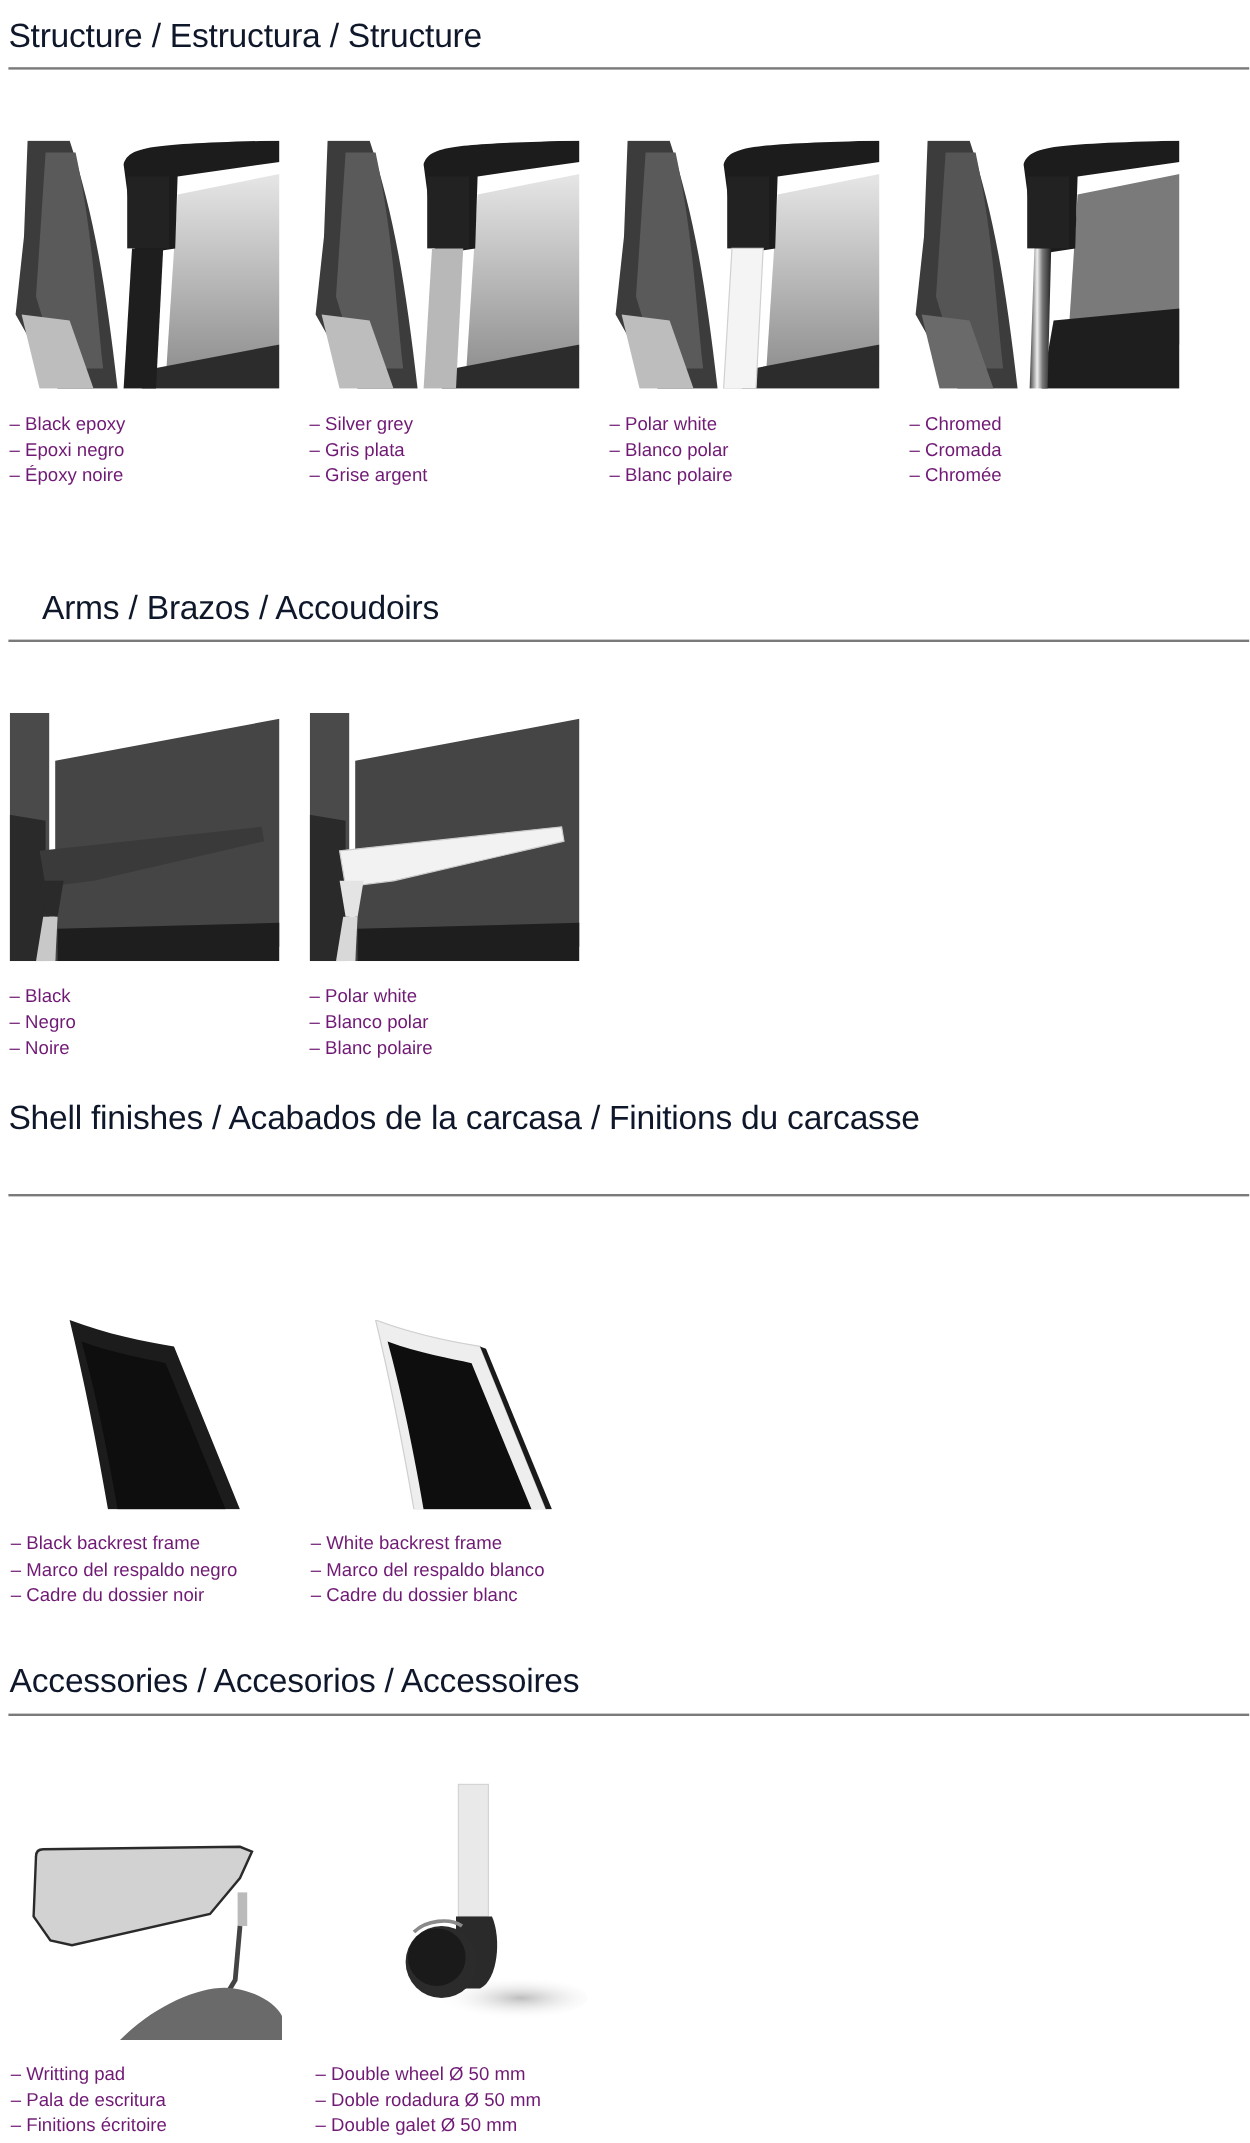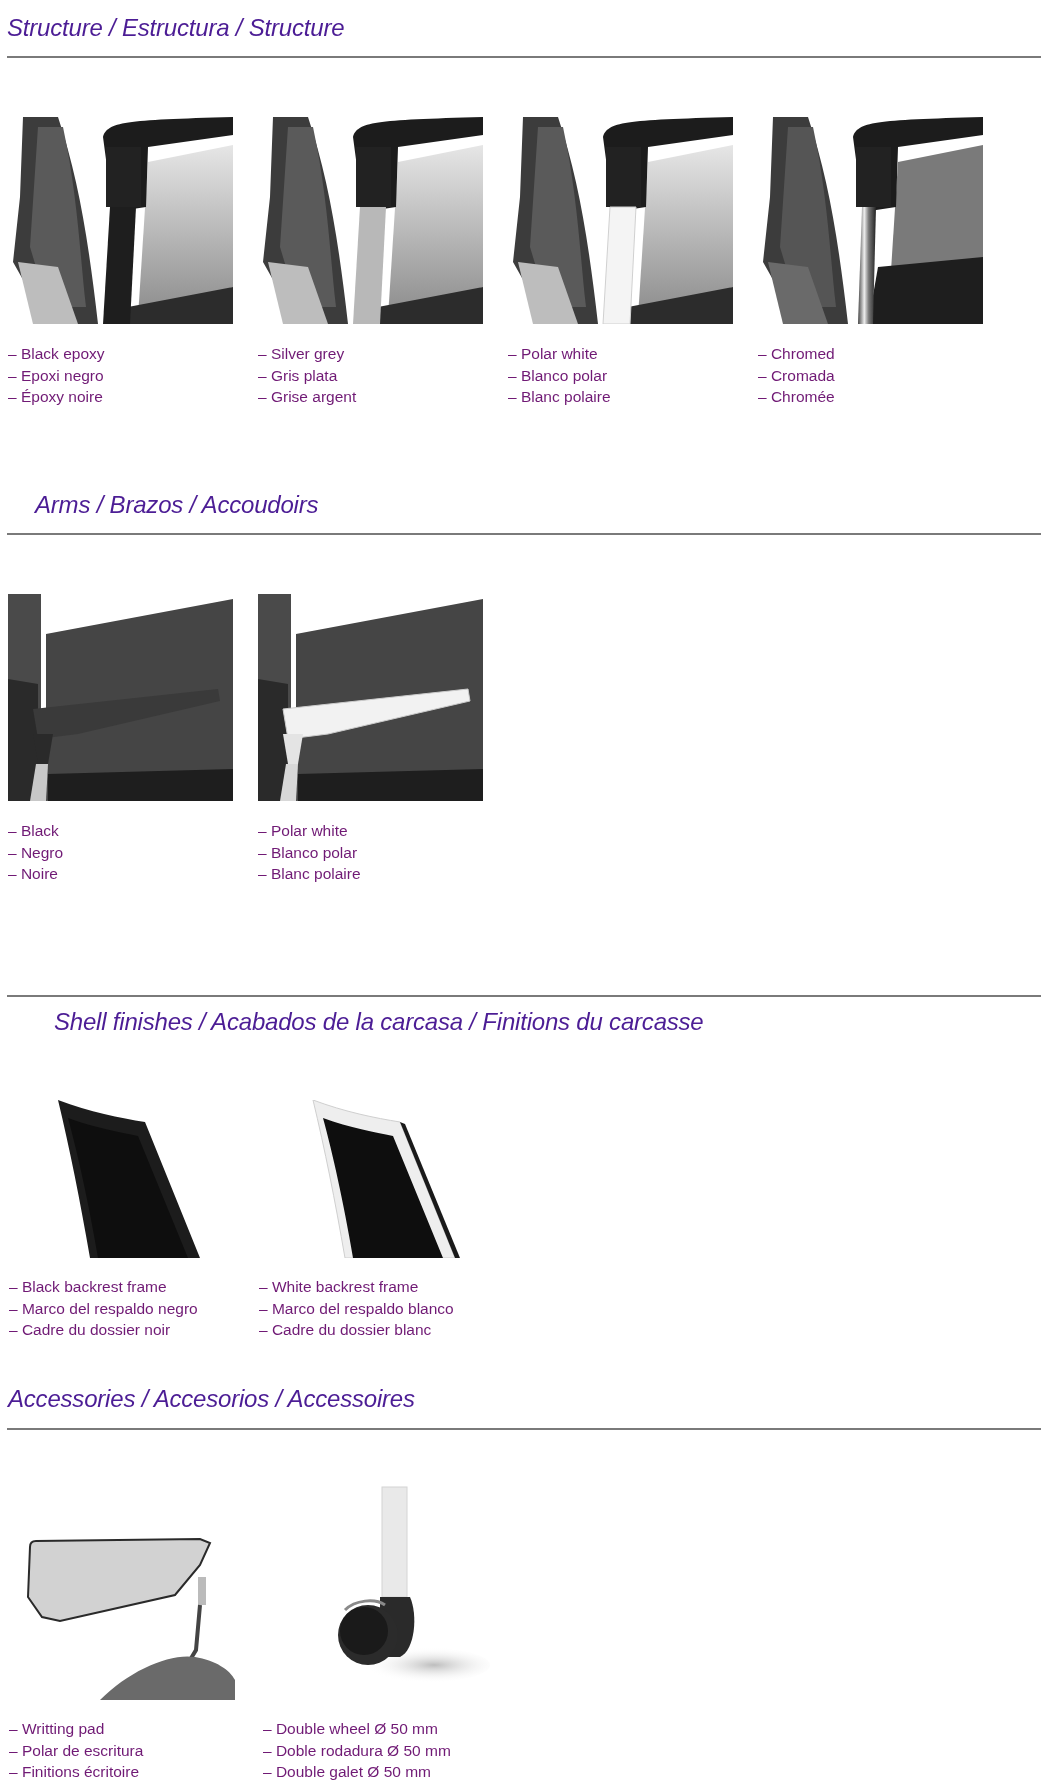--- a/index.html
+++ b/index.html
@@ -2,22 +2,22 @@
 <html><head>
 <meta charset="utf-8">
 <style>
   html, body { margin: 0; padding: 0; background: #ffffff; }
   body {
     width: 1042px; height: 1786px; position: relative; overflow: hidden;
     font-family: "Liberation Sans", "DejaVu Sans", sans-serif; color: #3d3d3d;
   }
   .section-title {
     position: absolute; left: 7px; margin: 0;
-    font-size: 24px; font-weight: normal; color: #4c1d95;
-    letter-spacing: -0.2px; white-space: nowrap; font-style: italic;
+    font-size: 28px; font-weight: normal; color: #0f172a;
+    letter-spacing: -0.2px; white-space: nowrap;
   }
   .rule { position: absolute; left: 7px; width: 1034px; height: 2px; background: #7a7a7a; }
   .swatch { position: absolute; overflow: hidden; background: #ffffff; }
   .swatch svg { display: block; width: 100%; height: 100%; }
   .caption { position: absolute; font-size: 15.5px; line-height: 21.5px; color: #701a75; white-space: nowrap; }
   .caption div { margin: 0; }
 </style>
 </head>
 <body>
 
@@ -144,21 +144,21 @@
   <div>– Black</div>
   <div>– Negro</div>
   <div>– Noire</div>
 </div>
 <div class="caption" style="left:258px; top:820px;">
   <div>– Polar white</div>
   <div>– Blanco polar</div>
   <div>– Blanc polaire</div>
 </div>
 
-<h2 class="section-title" style="top:1008px;margin-left:47px;">Shell finishes / Acabados de la carcasa / Finitions du carcasse</h2>
+<h2 class="section-title" style="top:916px;">Shell finishes / Acabados de la carcasa / Finitions du carcasse</h2>
 <div class="rule" style="top:995px;"></div>
 
 <div class="swatch" style="left:50px; top:1100px; width:155px; height:158px;">
   <svg viewBox="0 0 155 158" preserveAspectRatio="none">
     <path d="M8,0 C40,12 70,18 95,22 L150,158 L40,158 C30,100 20,50 8,0 Z" fill="#1c1c1c"></path>
     <path d="M18,18 C45,28 70,32 88,36 L138,158 L48,158 C38,100 28,55 18,18 Z" fill="#0e0e0e"></path>
   </svg>
 </div>
 <div class="swatch" style="left:305px; top:1100px; width:155px; height:158px;">
   <svg viewBox="0 0 155 158" preserveAspectRatio="none">
@@ -202,20 +202,20 @@
     <rect x="62" y="2" width="25" height="110" fill="#e9e9e9" stroke="#d4d4d4"></rect>
     <path d="M60,112 L90,112 C98,130 95,165 80,172 L60,172 Z" fill="#2a2a2a"></path>
     <circle cx="48" cy="150" r="30" fill="#2b2b2b"></circle>
     <circle cx="44" cy="146" r="24" fill="#1a1a1a"></circle>
     <path d="M25,125 C35,115 55,113 65,120" stroke="#8a8a8a" stroke-width="3" fill="none"></path>
   </svg>
 </div>
 
 <div class="caption" style="left:9px; top:1718px;">
   <div>– Writting pad</div>
-  <div>– Polar de escritura</div>
+  <div>– Pala de escritura</div>
   <div>– Finitions écritoire</div>
 </div>
 <div class="caption" style="left:263px; top:1718px;">
   <div>– Double wheel  Ø 50 mm</div>
   <div>– Doble rodadura Ø 50 mm</div>
   <div>– Double galet Ø 50 mm</div>
 </div>
 
 </body></html>

